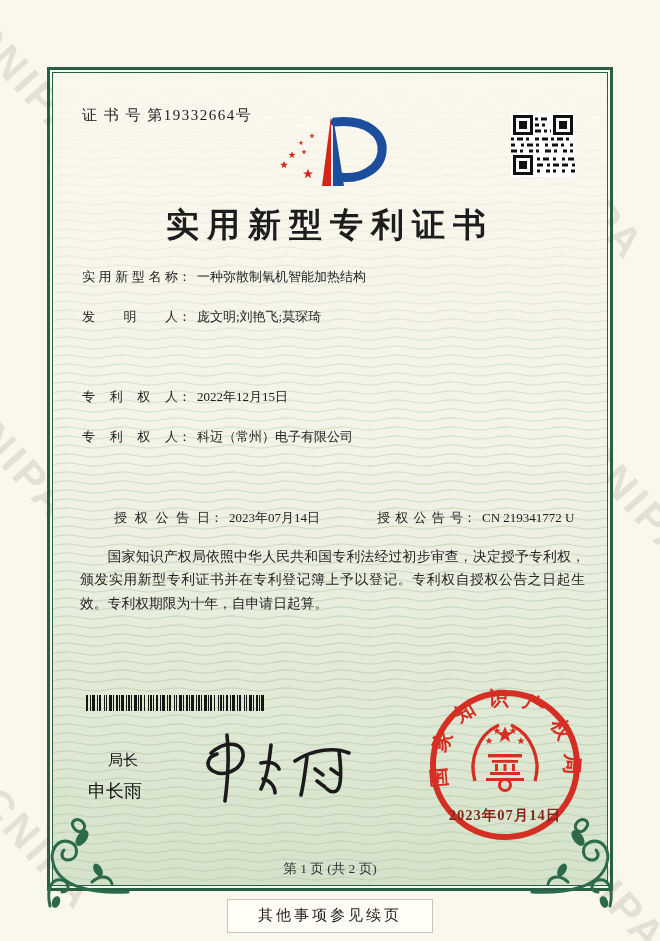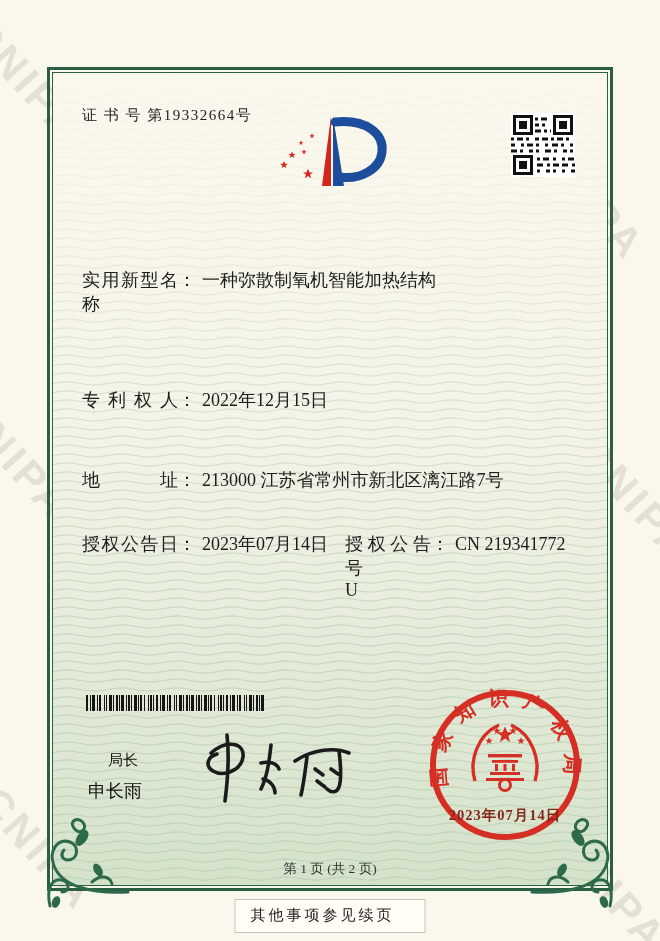--- a/index.html
+++ b/index.html
@@ -14,41 +14,41 @@
          border:3px solid #2b5f44;box-sizing:border-box;z-index:2;}
   .frame-inner{position:absolute;inset:2px;border:1px solid #2b5f44;overflow:hidden;}
   .frame-bg{position:absolute;inset:0;}
   
   .content{position:absolute;inset:0;z-index:3;border-radius:26px;}
   .cert-no{position:absolute;left:82px;top:106px;font-size:15px;letter-spacing:1.5px;}
   .logo{position:absolute;left:271px;top:107px;}
   .qr{position:absolute;left:511px;top:113px;}
   .title{position:absolute;left:0;right:0;top:203px;text-align:center;
          font-size:33px;font-weight:700;letter-spacing:8px;}
-  .frow{position:absolute;left:82px;width:500px;height:22px;font-size:18px;}
+  .frow{position:absolute;left:82px;width:500px;height:22px;font-size:13px;}
   .flabel{display:inline-block;width:96px;text-align:justify;text-align-last:justify;
           vertical-align:top;}
   .fcolon{margin-right:6px;}
   .pair2{position:absolute;left:263px;top:0;font-family:Liberation Serif, serif;}
   .pair2 .flabel{width:86px;}
   .bodytext{position:absolute;left:80px;top:545px;width:505px;font-size:13.8px;
             line-height:23.4px;text-align:justify;color:#242424;}
   .bodytext p{margin:0;text-indent:2em;}
   .barcode{position:absolute;left:86px;top:695px;}
   .sign-title{position:absolute;left:88px;top:751px;font-family:"Liberation Sans","DejaVu Sans",sans-serif;
               font-size:15px;color:#111;margin-left:20px;}
   .sign-name{position:absolute;left:88px;top:779px;font-family:"Liberation Sans","DejaVu Sans",sans-serif;
              font-size:18px;color:#111;}
   .signature{position:absolute;left:183px;top:723px;}
   .seal{position:absolute;left:427px;top:687px;z-index:4;opacity:0.95;}
   .pagenum{position:absolute;left:0;right:0;top:860px;text-align:center;font-size:13.5px;color:#333;}
   .ornament{position:absolute;top:818px;z-index:5;}
   .ornL{left:40px;} .ornR{right:40px;transform:scaleX(-1);}
   .tab{position:absolute;left:50%;transform:translateX(-50%);top:899px;
-       background:#fffdf6;border:1px solid #c9c4b4;padding:6px 30px 7px 15px;
+       background:#fffdf6;border:1px solid #c9c4b4;padding:6px 30px 7px 30px;
        font-size:15px;letter-spacing:3px;color:#222;z-index:6;}
 </style>
 </head>
 <body>
 
 <div class="page">
 
   <div class="wm" style="left:-6px;top:10px;">CNIPA</div>
   <div class="wm" style="left:556px;top:128px;">CNIPA</div>
   <div class="wm" style="left:238px;top:248px;">CNIPA</div>
@@ -123,38 +123,43 @@
         <line x1="24" y1="18" x2="40" y2="18" stroke-dasharray="6 3 3 3"></line>
         <line x1="0" y1="26" x2="64" y2="26" stroke-dasharray="3 3 6 3 3 6 4 3 6 3"></line>
         <line x1="0" y1="32" x2="64" y2="32" stroke-dasharray="4 6 3 3 6 3 3 6 3"></line>
         <line x1="0" y1="38" x2="64" y2="38" stroke-dasharray="6 3 3 6 4 3 3 6"></line>
         <line x1="26" y1="46" x2="64" y2="46" stroke-dasharray="3 3 6 4 3 6"></line>
         <line x1="26" y1="52" x2="64" y2="52" stroke-dasharray="6 4 3 3 6 3"></line>
         <line x1="26" y1="58" x2="64" y2="58" stroke-dasharray="3 6 4 3 3 6"></line>
       </g>
     </svg>
 
+    <div class="title">实用新型专利证书</div>
 
     <div class="frow" style="top:268px;">
       <span class="flabel">实用新型名称</span><span class="fcolon">：</span><span>一种弥散制氧机智能加热结构</span>
     </div>
+    <div class="frow" style="top:308px;">
+      <span class="flabel">发明人</span><span class="fcolon">：</span><span>庞文明;刘艳飞;莫琛琦</span>
+    </div>
     <div class="frow" style="top:388px;">
       <span class="flabel">专利权人</span><span class="fcolon">：</span><span>2022年12月15日</span>
     </div>
-    <div class="frow" style="top:468px;">
-      <span class="flabel">地址</span><span class="fcolon">：</span><span>213000 江苏省常州市新北区漓江路7号</span>
-    </div>
-    <div class="frow" style="top:532px;">
+    <div class="frow" style="top:428px;">
+      <span class="flabel">专利权人</span><span class="fcolon">：</span><span>科迈（常州）电子有限公司</span>
+    </div>
+    <div class="frow" style="top:509px;margin-left:32px;">
       <span class="flabel">授权公告日</span><span class="fcolon">：</span><span>2023年07月14日</span>
       <span class="pair2">
         <span class="flabel">授权公告号</span><span class="fcolon">：</span><span>CN 219341772 U</span>
       </span>
     </div>
 
     <div class="bodytext">
+      <p>国家知识产权局依照中华人民共和国专利法经过初步审查，决定授予专利权，颁发实用新型专利证书并在专利登记簿上予以登记。专利权自授权公告之日起生效。专利权期限为十年，自申请日起算。</p>
     </div>
 
     <svg class="barcode" width="178" height="16">
       <line x1="0" y1="8" x2="178" y2="8" stroke="#151515" stroke-width="16" stroke-dasharray="2 2 1 1 3 2 1 1 2 3 1 1 1 2 3 1 1 2 2 1 1 1 3 2 1 1 2 1 1 2 3 1 1 1 2 2 1 3 1 1 2 1 1 2"></line>
     </svg>
 
     <div class="sign-title">局长</div>
     <div class="sign-name">申长雨</div>
 
     <svg class="signature" width="190" height="100" viewBox="0 0 190 100">

